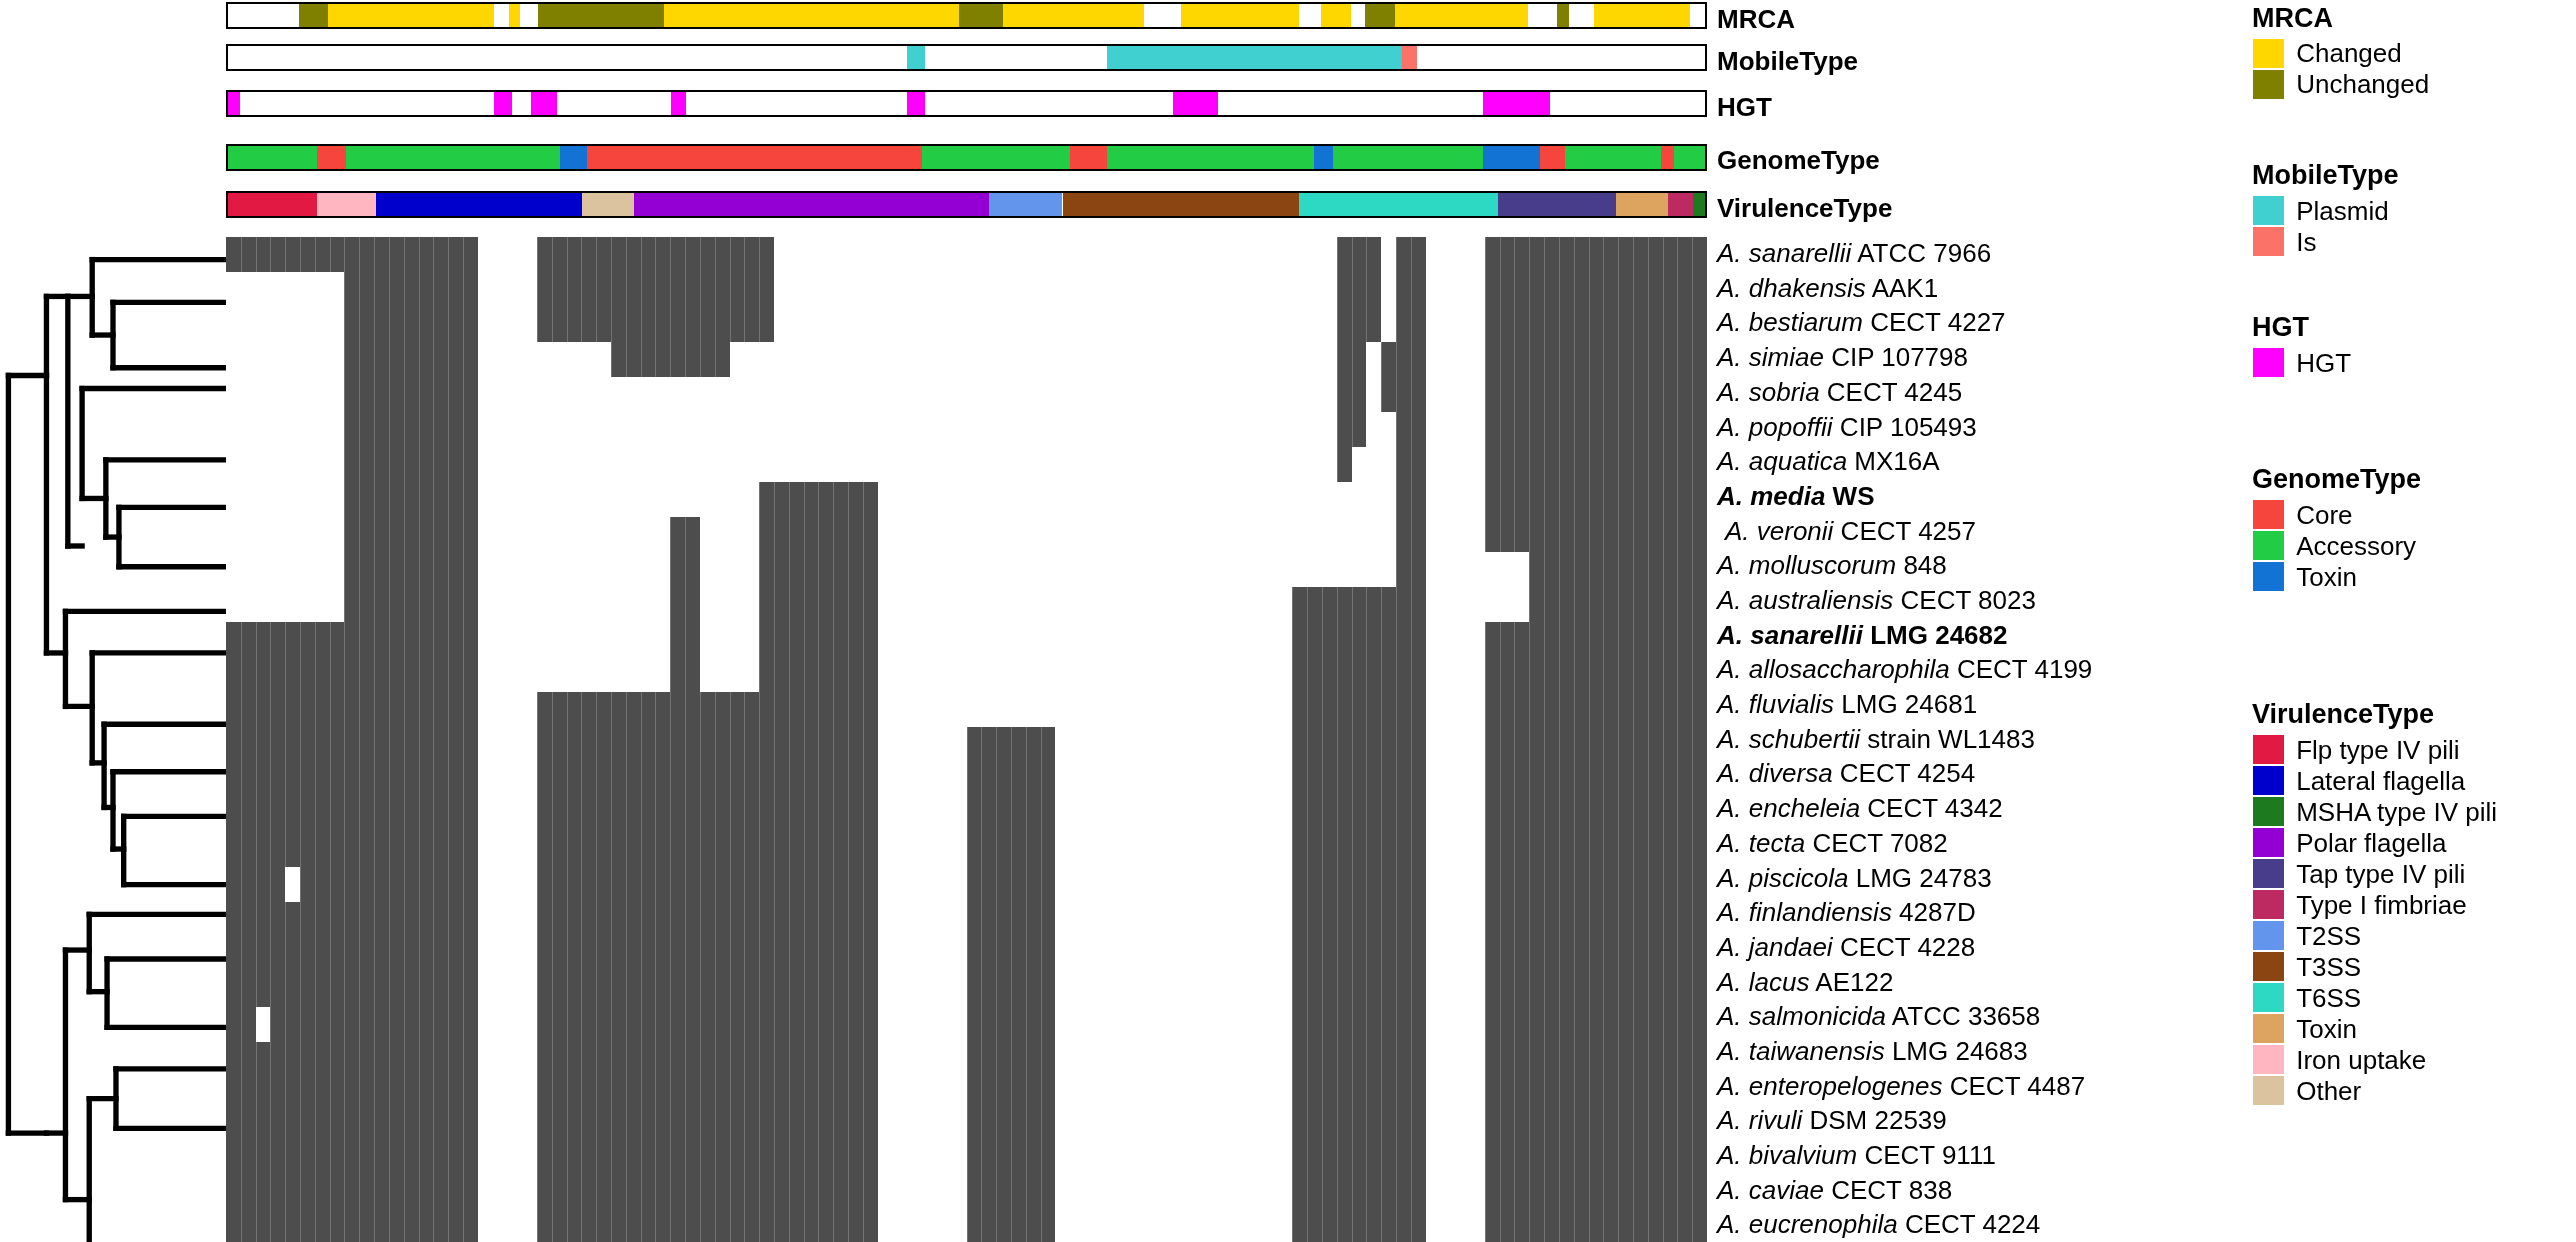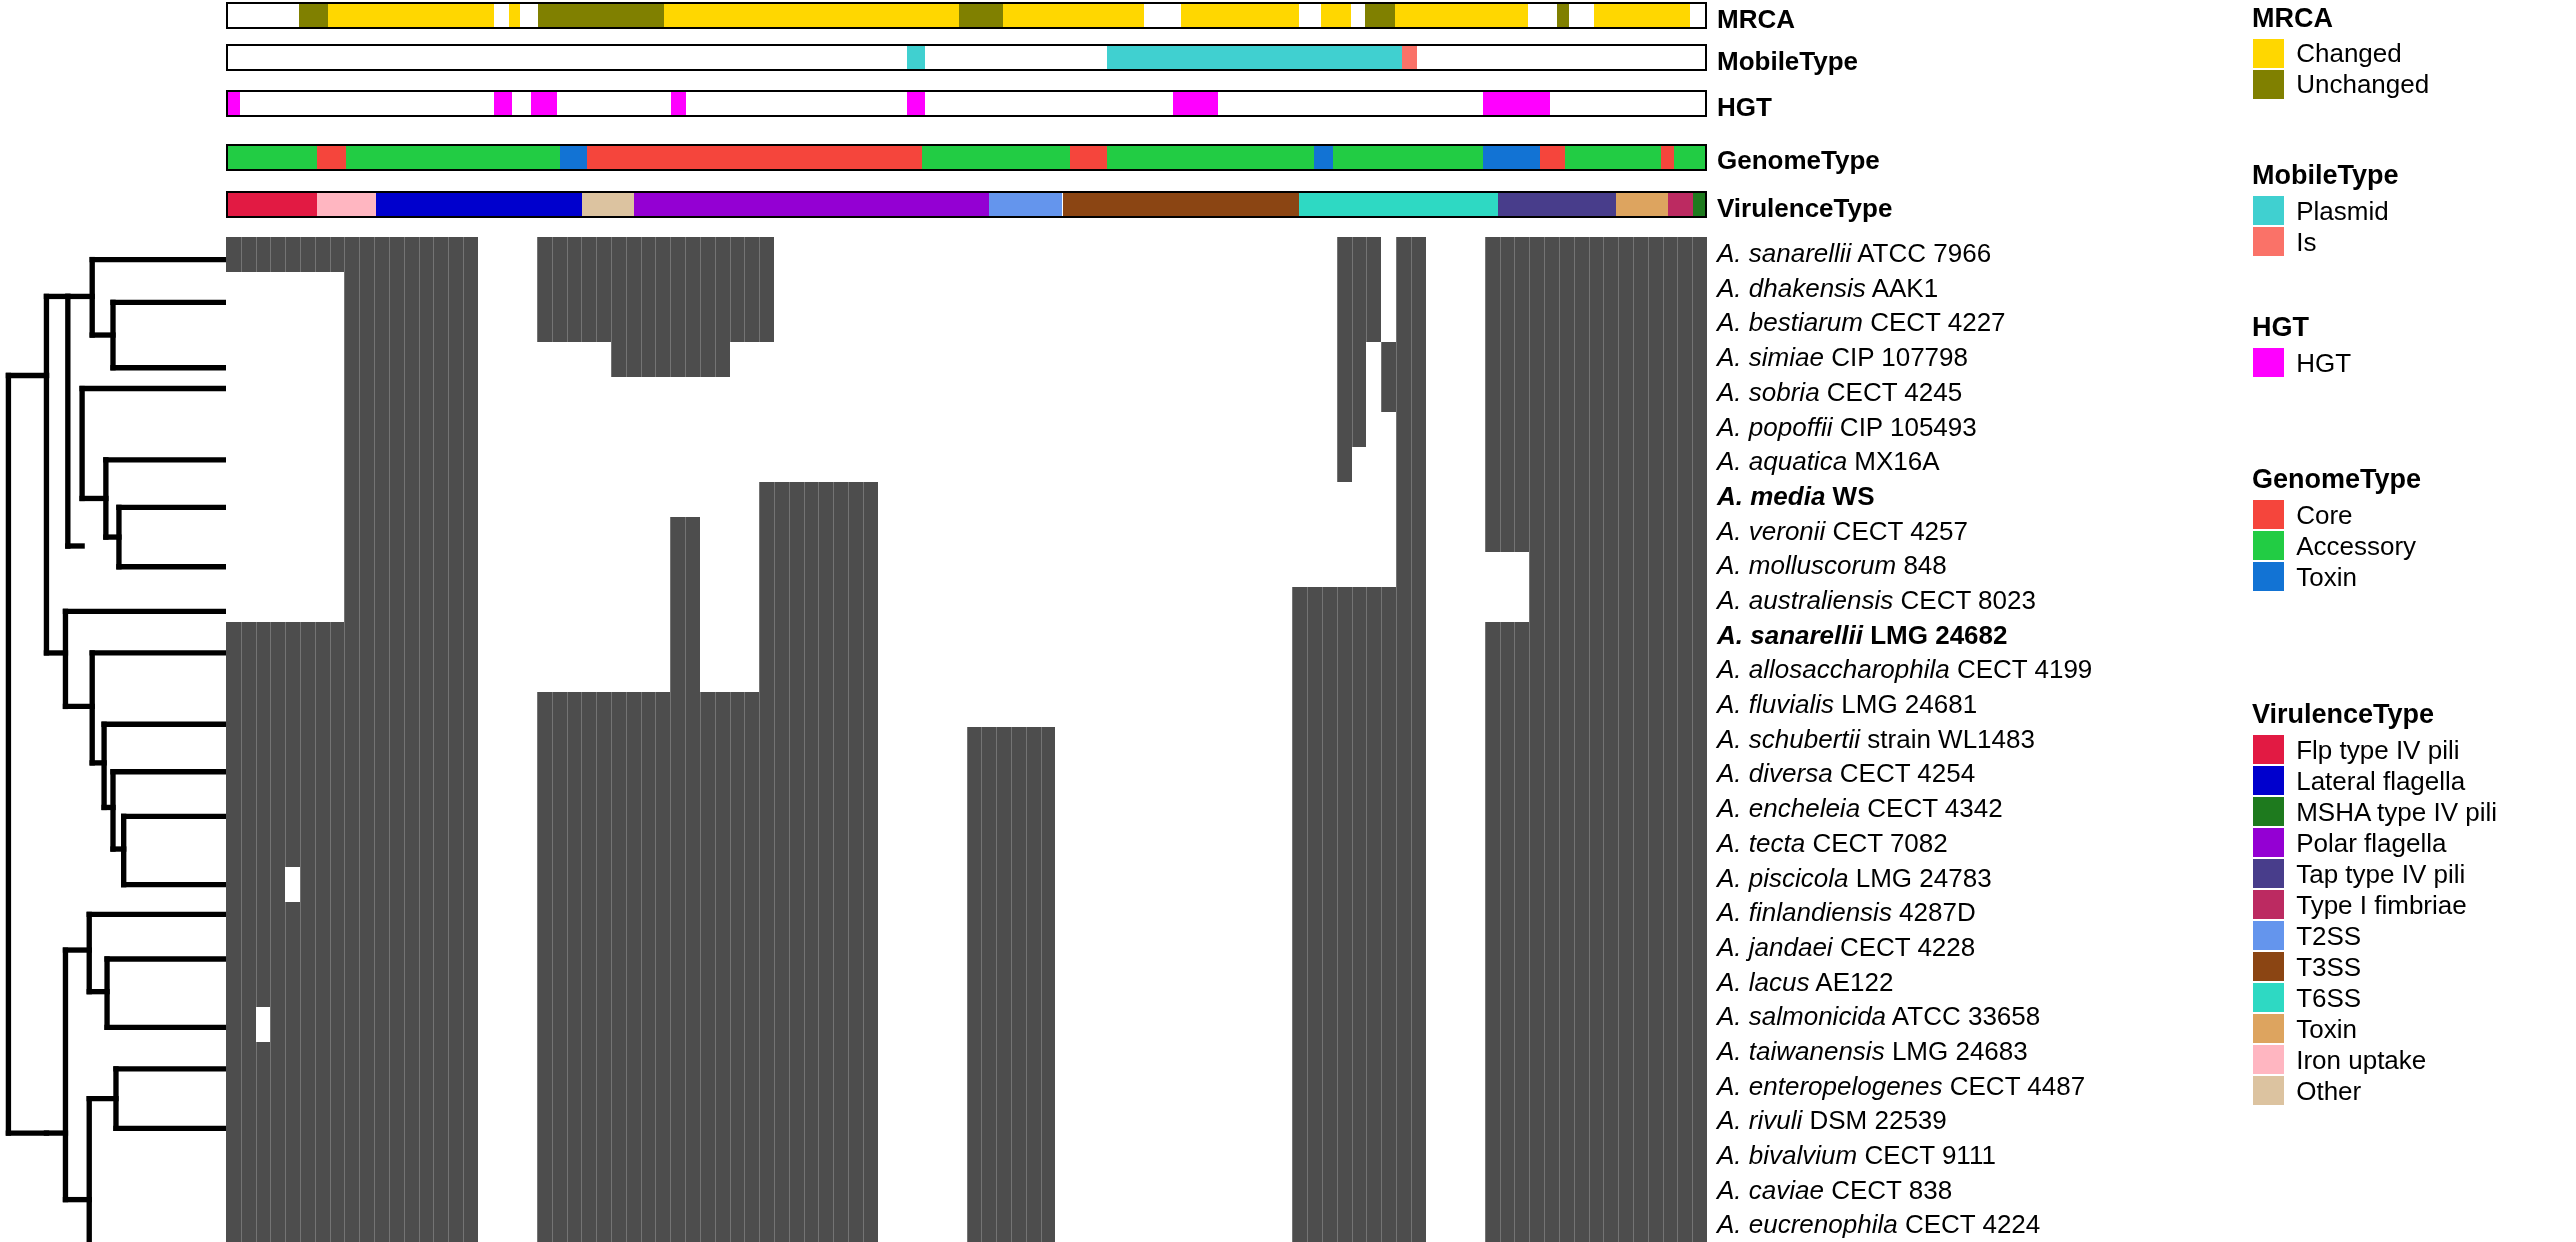--- a/index.html
+++ b/index.html
@@ -619,21 +619,21 @@
 
   <div id="rowlabels">
       <div class="row-label" style="top: 3.1px;"><i>A. sanarellii</i><span> ATCC 7966</span></div>
       <div class="row-label" style="top: 38px;"><i>A. dhakensis</i><span> AAK1</span></div>
       <div class="row-label" style="top: 72px;"><i>A. bestiarum</i><span> CECT 4227</span></div>
       <div class="row-label" style="top: 107px;"><i>A. simiae</i><span> CIP 107798</span></div>
       <div class="row-label" style="top: 142px;"><i>A. sobria</i><span> CECT 4245</span></div>
       <div class="row-label" style="top: 177px;"><i>A. popoffii</i><span> CIP 105493</span></div>
       <div class="row-label" style="top: 211px;"><i>A. aquatica</i><span> MX16A</span></div>
       <div class="row-label" style="top: 246px; font-weight: bold;"><i>A. media</i><span> WS</span></div>
-      <div class="row-label" style="top: 281px;"><i>A. veronii</i><span> CECT 4257</span></div>
+      <div class="row-label" style="top: 281px; margin-left: 8px;"><i>A. veronii</i><span> CECT 4257</span></div>
       <div class="row-label" style="top: 315px;"><i>A. molluscorum</i><span> 848</span></div>
       <div class="row-label" style="top: 350px;"><i>A. australiensis</i><span> CECT 8023</span></div>
       <div class="row-label" style="top: 385px; font-weight: bold;"><i>A. sanarellii</i><span> LMG 24682</span></div>
       <div class="row-label" style="top: 419px;"><i>A. allosaccharophila</i><span> CECT 4199</span></div>
       <div class="row-label" style="top: 454px;"><i>A. fluvialis</i><span> LMG 24681</span></div>
       <div class="row-label" style="top: 489px;"><i>A. schubertii</i><span> strain WL1483</span></div>
       <div class="row-label" style="top: 523px;"><i>A. diversa</i><span> CECT 4254</span></div>
       <div class="row-label" style="top: 558px;"><i>A. encheleia</i><span> CECT 4342</span></div>
       <div class="row-label" style="top: 593px;"><i>A. tecta</i><span> CECT 7082</span></div>
       <div class="row-label" style="top: 628px;"><i>A. piscicola</i><span> LMG 24783</span></div>

